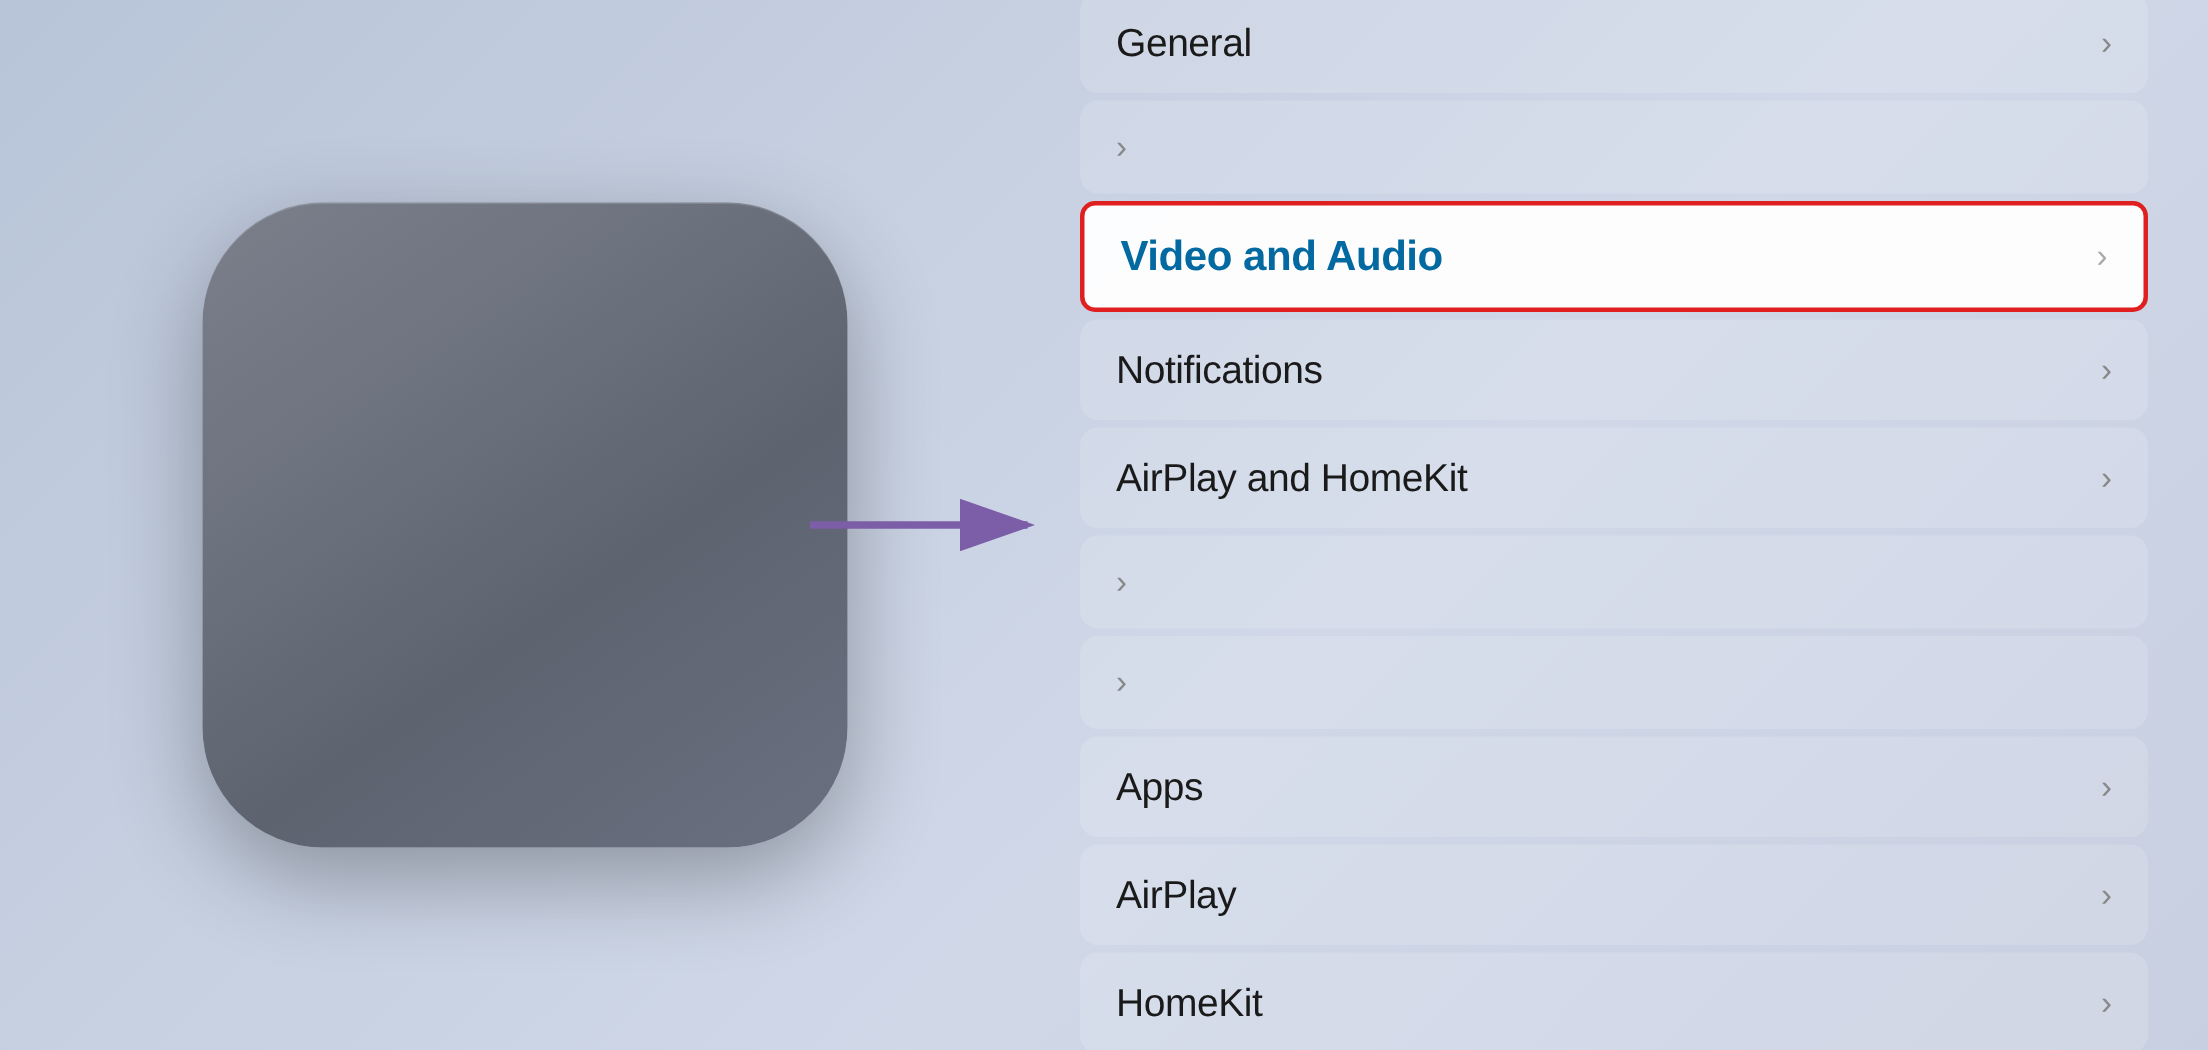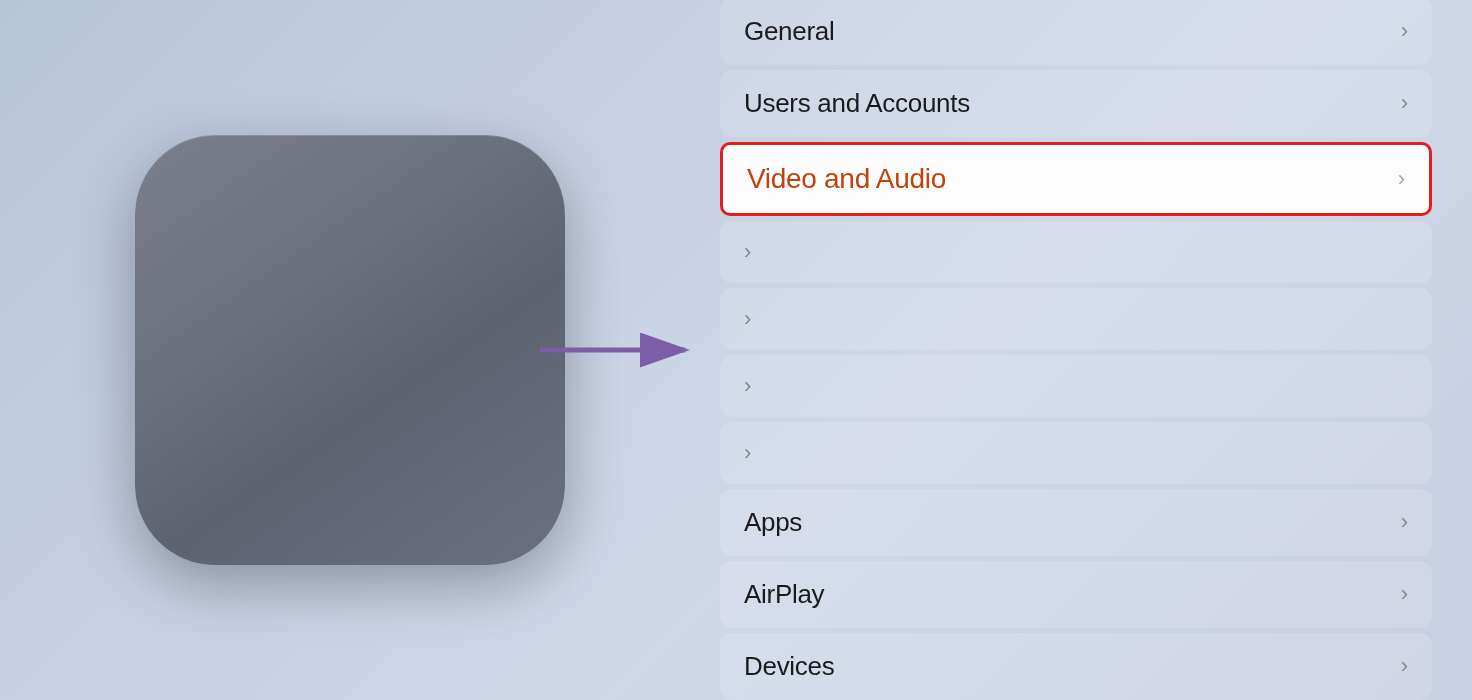--- a/index.html
+++ b/index.html
@@ -94,22 +94,22 @@
 
     .menu-item-label {
       font-size: 26px;
       font-weight: 400;
       color: #1a1a1a;
       letter-spacing: -0.3px;
     }
 
     .menu-item.highlighted .menu-item-label {
       font-size: 28px;
-      font-weight: 400;
-      color: #c2410c;
+      font-weight: 700;
+      color: #0369a1;
     }
 
     .chevron {
       font-size: 22px;
       color: #888;
       font-weight: 300;
     }
 
     .menu-item.highlighted .chevron {
       color: #aaa;
@@ -134,44 +134,45 @@
     </svg>
   </div>
 </div>
 
 <div class="right-panel">
 <div class="menu-item">
       <span class="menu-item-label">General</span>
       <span class="chevron">›</span>
     </div>
     <div class="menu-item">
-      <span class="menu-item-label">Users and Accounts</span>
       <span class="chevron">›</span>
     </div>
     <div class="menu-item highlighted">
       <span class="menu-item-label">Video and Audio</span>
       <span class="chevron">›</span>
     </div>
     <div class="menu-item">
+      <span class="menu-item-label">Notifications</span>
       <span class="chevron">›</span>
     </div>
     <div class="menu-item">
+      <span class="menu-item-label">AirPlay and HomeKit</span>
       <span class="chevron">›</span>
     </div>
     <div class="menu-item">
       <span class="chevron">›</span>
     </div>
     <div class="menu-item">
       <span class="chevron">›</span>
     </div>
     <div class="menu-item">
       <span class="menu-item-label">Apps</span>
       <span class="chevron">›</span>
     </div>
     <div class="menu-item">
       <span class="menu-item-label">AirPlay</span>
       <span class="chevron">›</span>
     </div>
     <div class="menu-item">
-      <span class="menu-item-label">Devices</span>
+      <span class="menu-item-label">HomeKit</span>
       <span class="chevron">›</span>
     </div>
   </div>
 
 </body></html>

